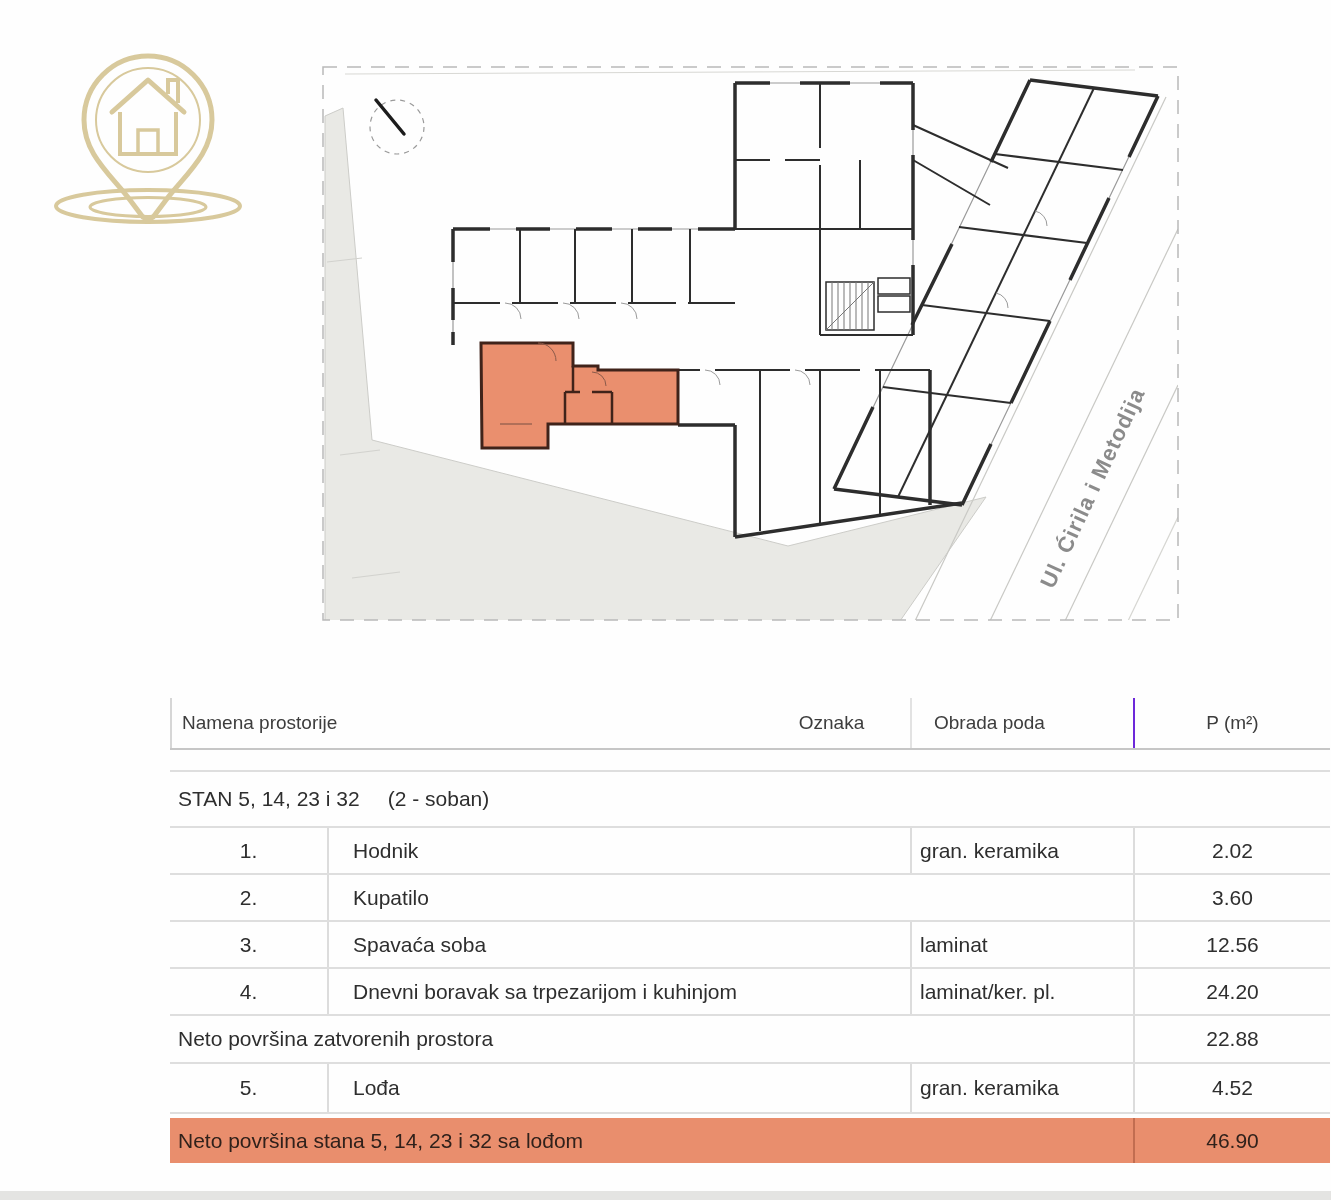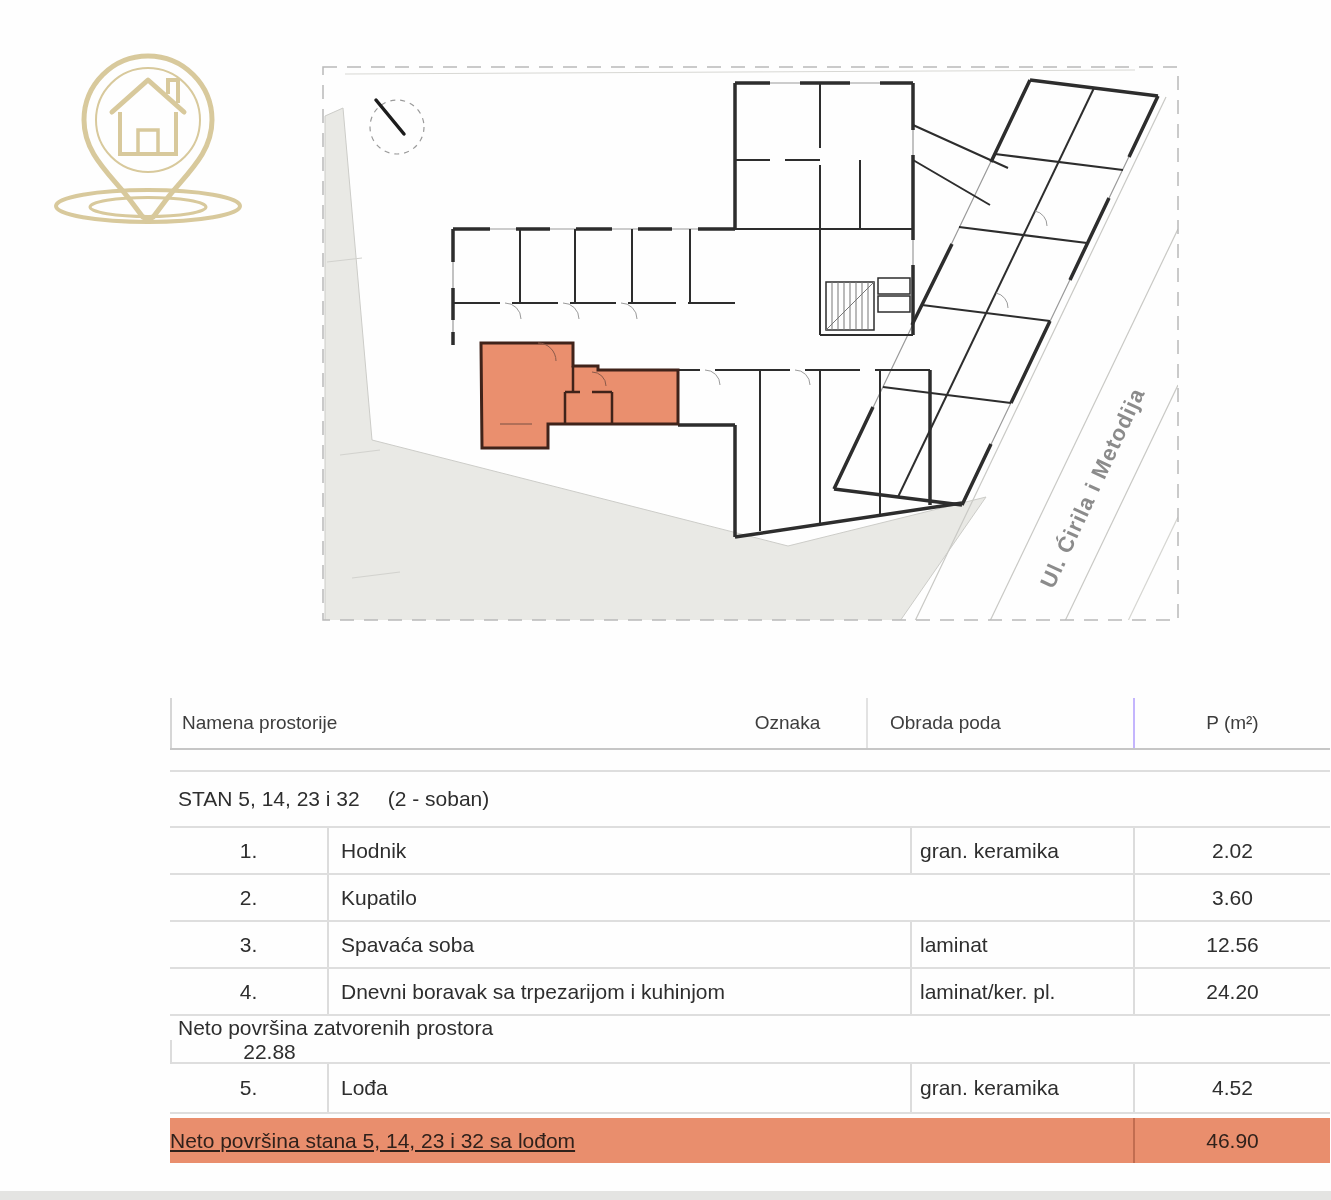--- a/index.html
+++ b/index.html
@@ -11,37 +11,37 @@
   
   .logo{position:absolute;left:48px;top:50px;}
   
   .plan{position:absolute;left:300px;top:55px;}
   
   .tbl{position:absolute;left:170px;top:698px;width:1160px;}
   .row{display:flex;align-items:stretch;box-sizing:border-box;
        border-top:2px solid #dedede;font-size:21px;color:#2e2e2e;}
   .cell{display:flex;align-items:center;box-sizing:border-box;}
   .c1{width:157px;flex:none;justify-content:center;}
-  .c2{flex:1;padding-left:12px;border-left:2px solid #dcdcdc;}
+  .c2{flex:1;padding-left:24px;border-left:2px solid #dcdcdc;}
   .c3{width:223px;flex:none;padding-left:8px;border-left:2px solid #dcdcdc;}
   .c4{width:197px;flex:none;justify-content:center;border-left:2px solid #dcdcdc;}
   .hdr{border-top:none;border-bottom:2px solid #c6c6c6;height:52px;font-size:19px;color:#3d3d3d;}
   .hdr .c2{padding-left:10px;border-left:2px solid #d6d6d6;}
   .hdr .c3{border-left:2px solid #e2e2e2;padding-left:22px;}
-  .hdr .c4{border-left:2px solid #c4b5fd;margin-left:44px;}
+  .hdr .c4{border-left:2px solid #6d28d9;}
   .spacer{height:20px;border:none;}
   .stanrow{height:56px;}
   .stanrow .full{padding-left:8px;}
   .stan-sub{margin-left:28px;}
   .r{height:47px;}
-  .subtotal{height:48px;flex-direction:column;}
+  .subtotal{height:48px;}
   .subtotal .span3{flex:1;padding-left:8px;}
   .loda{height:52px;border-bottom:2px solid #dedede;}
   .total{height:45px;margin-top:4px;border-top:none;background:#e98e6d;color:#30211b;}
-  .total .span3{flex:1;padding-left:0;text-decoration:underline;}
+  .total .span3{flex:1;padding-left:8px;}
   .total .c4{border-left:2px solid rgba(122,48,26,.35);}
   .full{flex:1;display:flex;align-items:center;}
   
   .bottom-strip{position:absolute;left:0;bottom:0;width:100%;height:9px;background:#e4e4e2;}
 </style>
 </head>
 <body>
 
 <svg class="logo" width="205" height="180" viewBox="0 0 205 180" fill="none">
   <g stroke="#d8c99c" fill="none">

